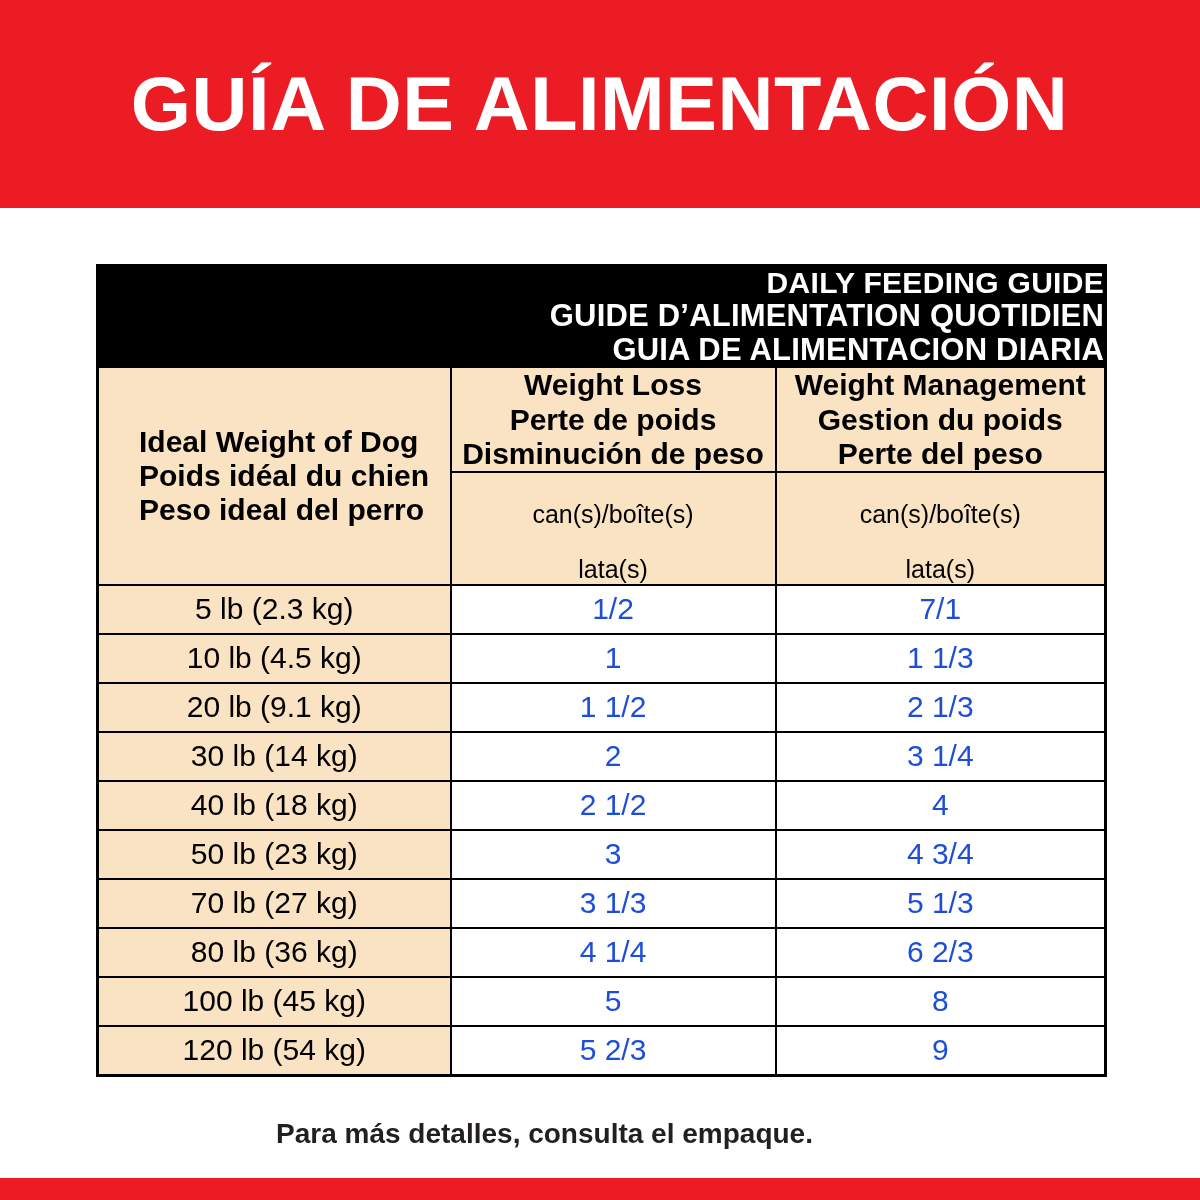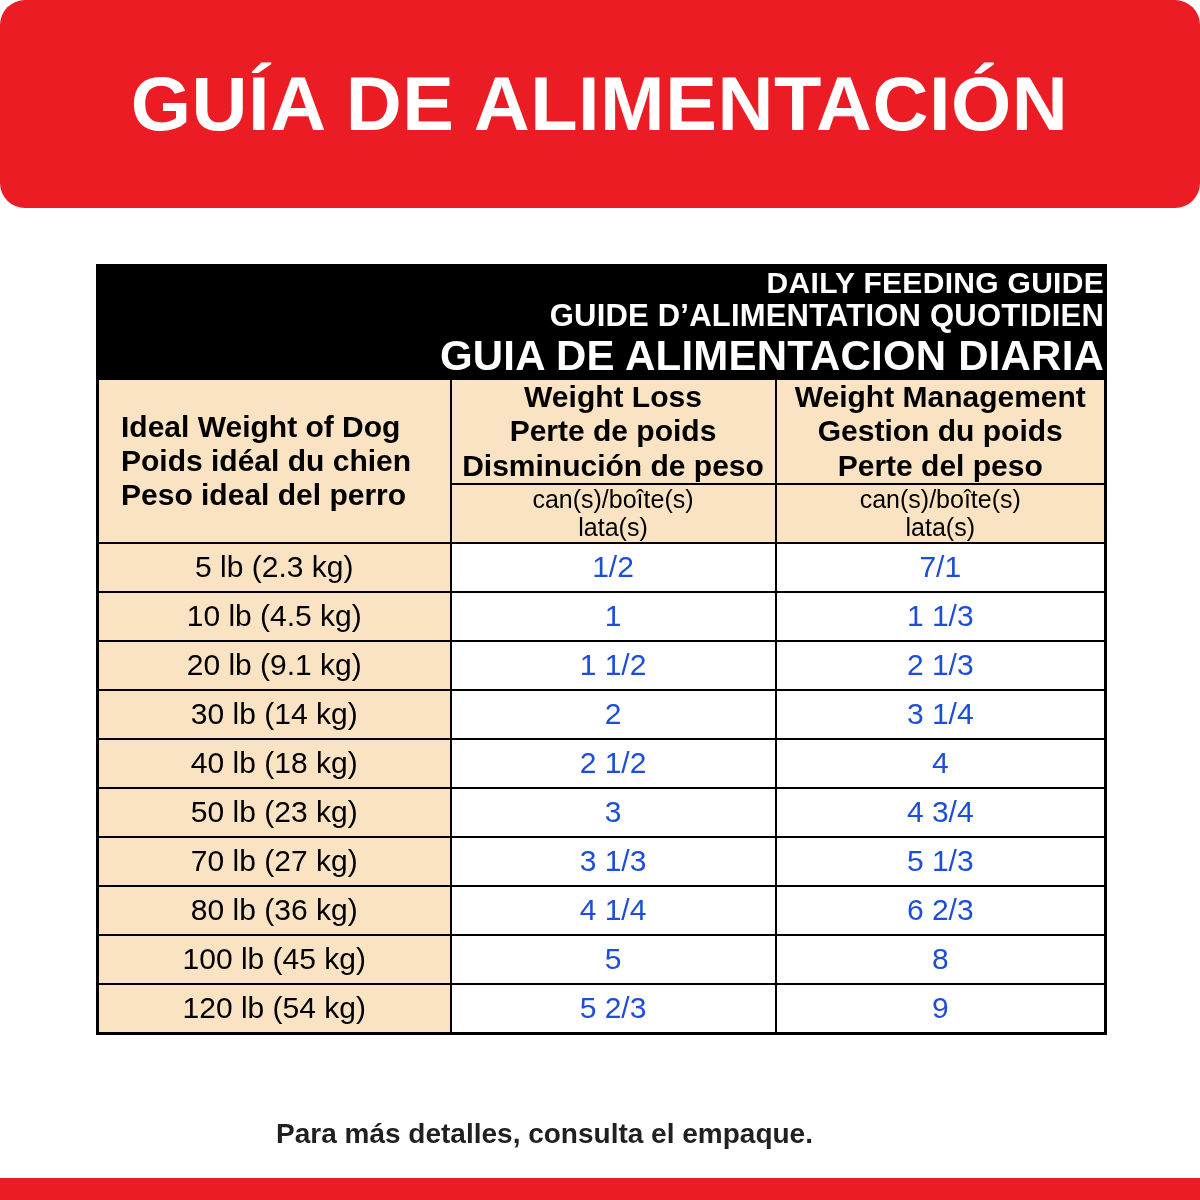--- a/index.html
+++ b/index.html
@@ -24,21 +24,20 @@
   .banner {
     position: absolute;
     left: 0;
     top: 0;
     width: 1200px;
     height: 208px;
     background: #ec1c24;
     display: flex;
     align-items: center;
     justify-content: center;
-    border-radius: 25px;
   }
   .banner-title {
     color: #ffffff;
     font-family: "Liberation Sans", sans-serif;
     font-weight: bold;
     font-size: 76px;
     letter-spacing: 0.5px;
     line-height: 1;
     text-align: center;
     white-space: nowrap;
@@ -88,53 +87,54 @@
     letter-spacing: 0.3px;
   }
   .hdr-black .l2 {
     font-weight: bold;
     font-size: 31px;
     line-height: 1.08;
     letter-spacing: 0.2px;
   }
   .hdr-black .l3 {
     font-weight: bold;
-    font-size: 42px;
+    font-size: 31px;
     line-height: 1.08;
     letter-spacing: 0.2px;
   }
   
   .hdr-cream {
     background: #f9e3c2;
     text-align: center;
     padding: 6px 8px 8px 8px;
     vertical-align: middle;
   }
   .hdr-cream .hl {
     font-weight: bold;
     font-size: 30px;
     line-height: 1.14;
     color: #000;
     white-space: nowrap;
   }
   .hdr-cream.left .hl {
     text-align: left;
-    padding-left: 22px;
+    padding-left: 40px;
   }
   .sub-cream {
     background: #f9e3c2;
     text-align: center;
     padding: 6px 8px 8px 8px;
     vertical-align: middle;
   }
   .sub-cream .sl {
     font-size: 25px;
     line-height: 1.14;
     color: #000;
     white-space: nowrap;
+    margin-top: 27px;
   }
   
   td.wcell {
     background: #f9e3c2;
     text-align: center;
     font-size: 30px;
     color: #000;
     height: 47px;
     white-space: nowrap;
   }

